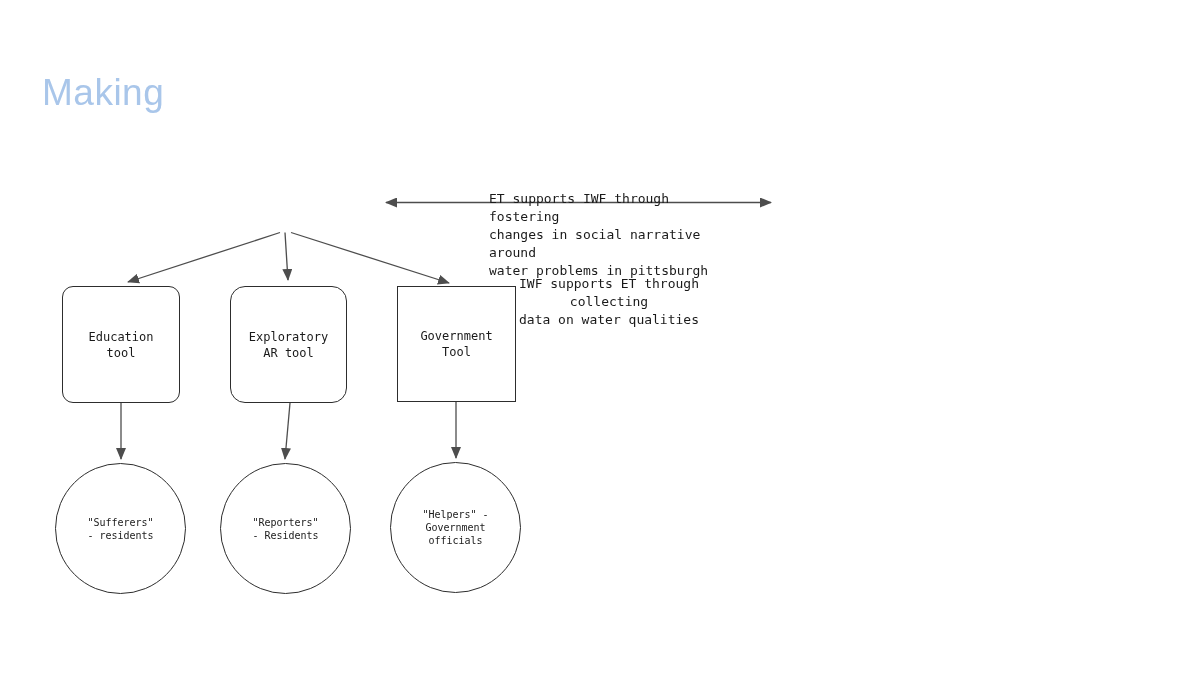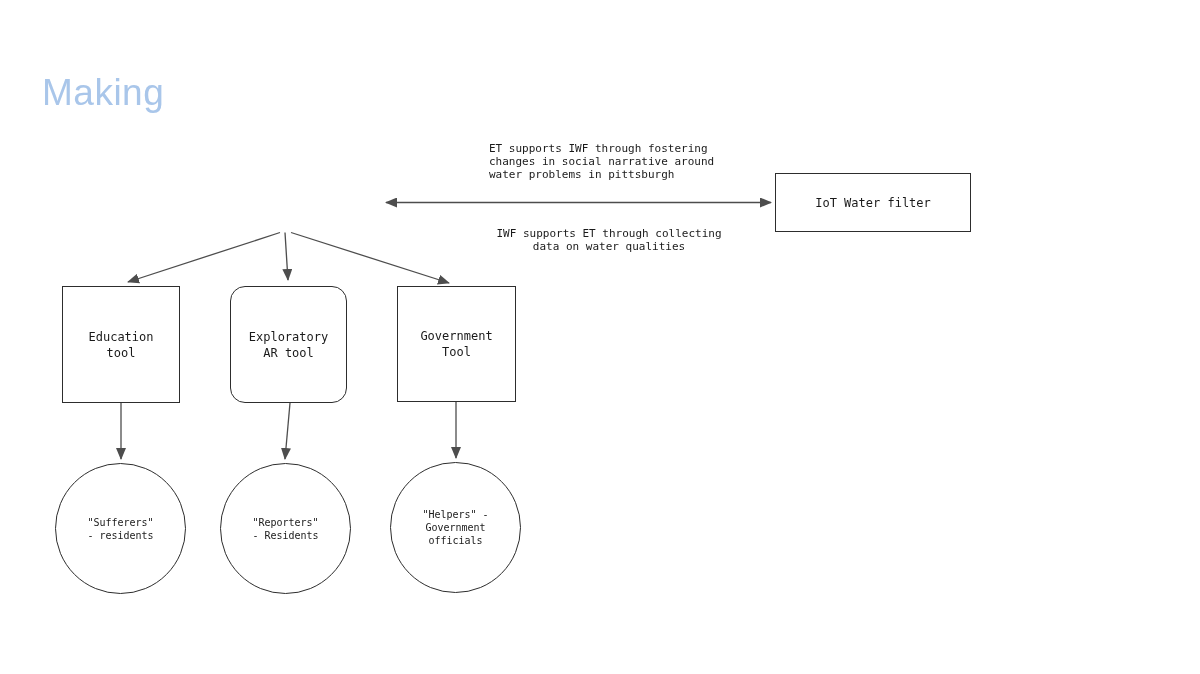--- a/index.html
+++ b/index.html
@@ -46,43 +46,44 @@
     color: var(--text-color, #1a1a1a);
   }
   .node .label {
     white-space: pre-line;
     font-size: 12px;
     line-height: 16px;
     font-weight: 500;
   }
   .box-root   { left: 186px; top: 173px; width: 196px; height: 59px; }
   .box-iot    { left: 775px; top: 173px; width: 196px; height: 59px; }
-  .box-edu    { left: 62px;  top: 286px; width: 118px; height: 117px; }
+  .box-edu    { left: 62px;  top: 286px; width: 118px; height: 117px; border-radius: 11px; }
   .box-ar     { left: 230px; top: 286px; width: 117px; height: 117px; border-radius: 15px; }
   .box-gov    { left: 397px; top: 286px; width: 119px; height: 116px; }
   .circle {
     border-radius: 50%;
     border-width: 1.5px;
   }
   .circle .label {
     font-size: 10px;
     line-height: 13px;
     font-weight: 500;
   }
   .circ-suf { left: 55px;  top: 463px; width: 131px; height: 131px; }
   .circ-rep { left: 220px; top: 463px; width: 131px; height: 131px; }
   .circ-hel { left: 390px; top: 462px; width: 131px; height: 131px; }
   .annotation {
     position: absolute;
     left: 489px;
     width: 240px;
-    font-size: 11px;
-    line-height: 13px;
+    font-size: 13px;
+    line-height: 18px;
     white-space: pre-line;
     color: var(--text-color, #1a1a1a);
+    margin-top: 48px;
   }
   .annotation-top    { top: 142px; }
   .annotation-bottom { top: 227px; text-align: center; }
 </style>
 </head>
 <body>
 
 <div class="canvas">
 
   <h1 class="page-title">Making</h1>
@@ -98,23 +99,20 @@
       <line x1="280" y1="232.5" x2="128" y2="282" marker-end="url(#ah)"></line>
       <line x1="285" y1="232.5" x2="288" y2="280" marker-end="url(#ah)"></line>
       <line x1="291" y1="232.5" x2="449" y2="283" marker-end="url(#ah)"></line>
       <line x1="121" y1="403" x2="121" y2="459" marker-end="url(#ah)"></line>
       <line x1="290" y1="403" x2="285" y2="459" marker-end="url(#ah)"></line>
       <line x1="456" y1="402" x2="456" y2="458" marker-end="url(#ah)"></line>
     </g>
   </svg>
 
 
-  <div class="node box-iot">
-    <span class="label">IoT Water filter</span>
-  </div>
 
   <div class="annotation annotation-top">ET supports IWF through fostering
 changes in social narrative around
 water problems in pittsburgh</div>
 
   <div class="annotation annotation-bottom">IWF supports ET through collecting
 data on water qualities</div>
 
   <div class="node box-edu">
     <span class="label">Education

